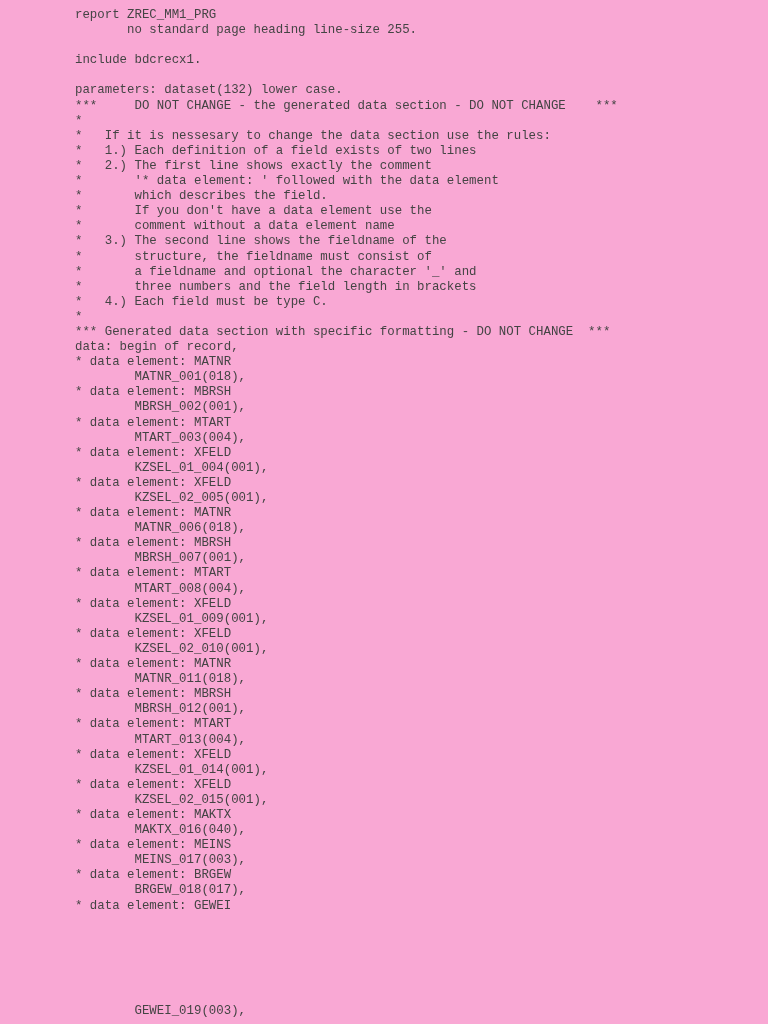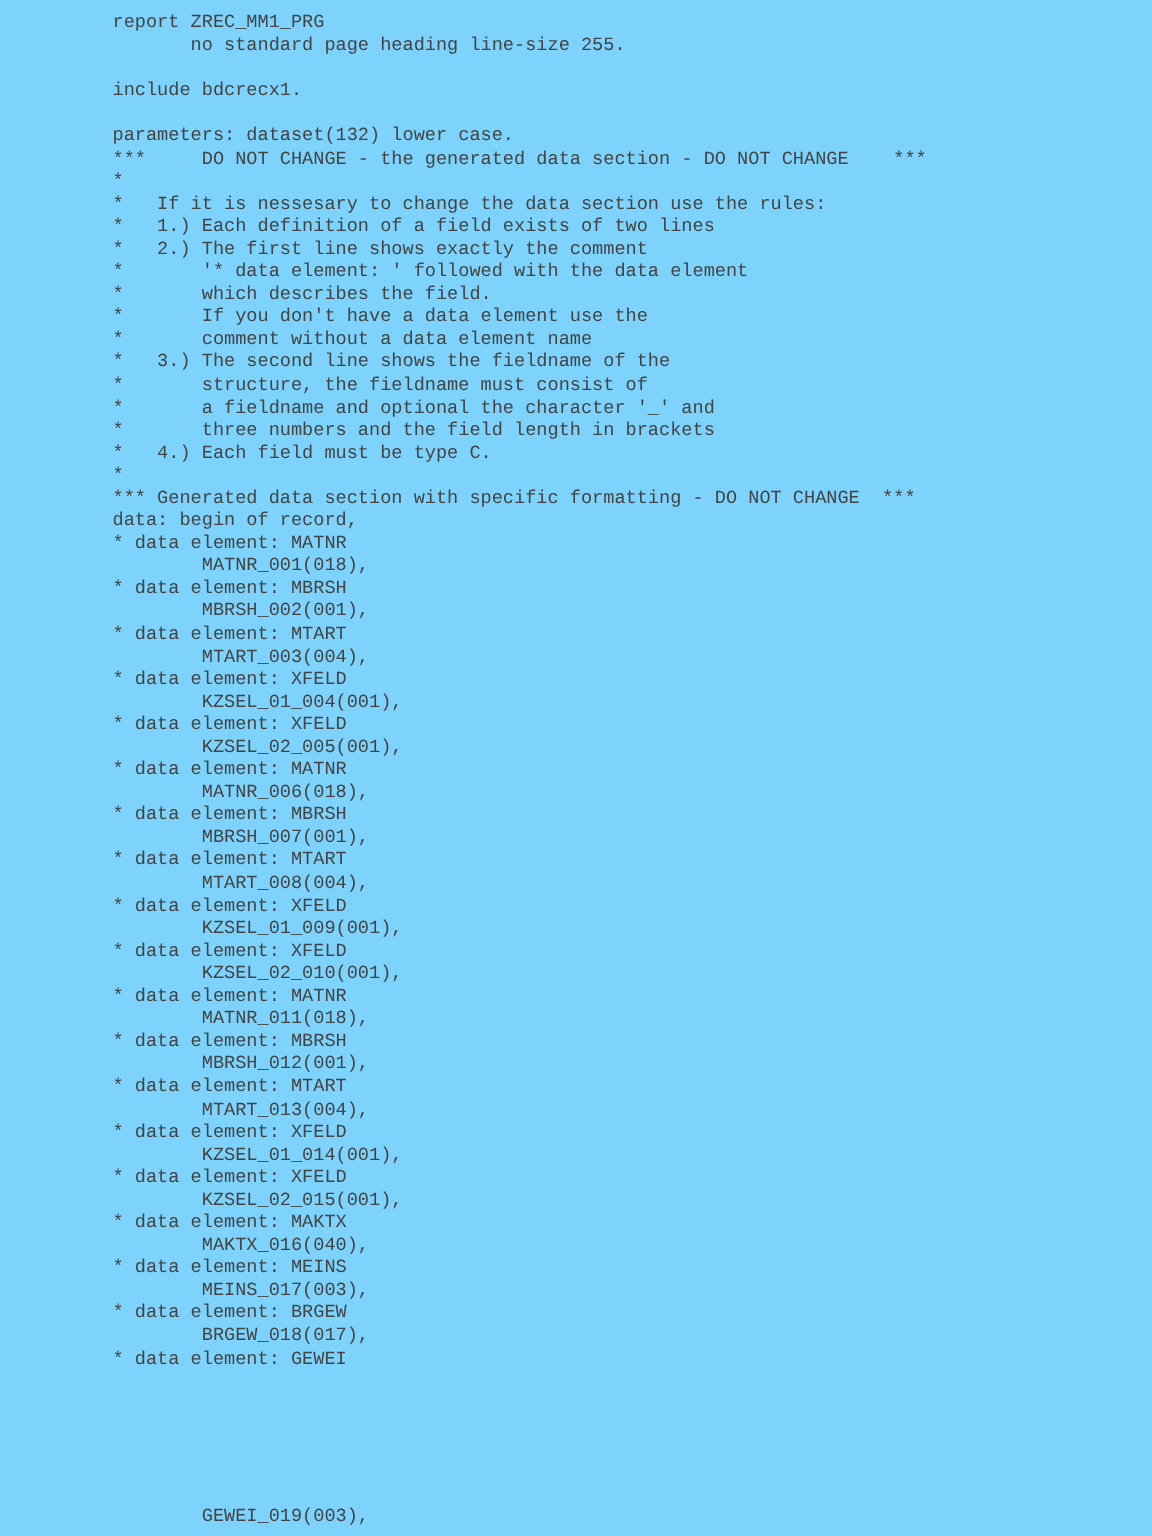--- a/index.html
+++ b/index.html
@@ -13,21 +13,21 @@
     overflow: hidden;
     position: relative;
     font-family: "Liberation Mono", "DejaVu Sans Mono", monospace;
   }
   .page {
     position: absolute;
     left: 0;
     top: 0;
     width: 768px;
     height: 1024px;
-    background: #7dd3fc;
+    background: #f9a8d4;
   }
   .code {
     position: absolute;
     left: 75px;
     top: 8px;
     margin: 0;
     font-family: "Liberation Mono", "DejaVu Sans Mono", monospace;
     font-size: 12.4px;
     line-height: 15.1px;
     color: #444444;

